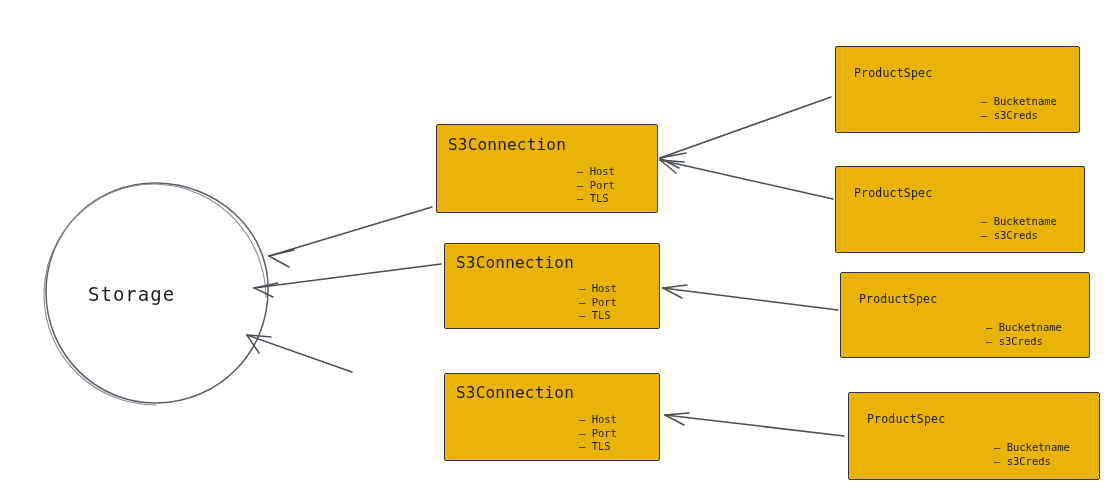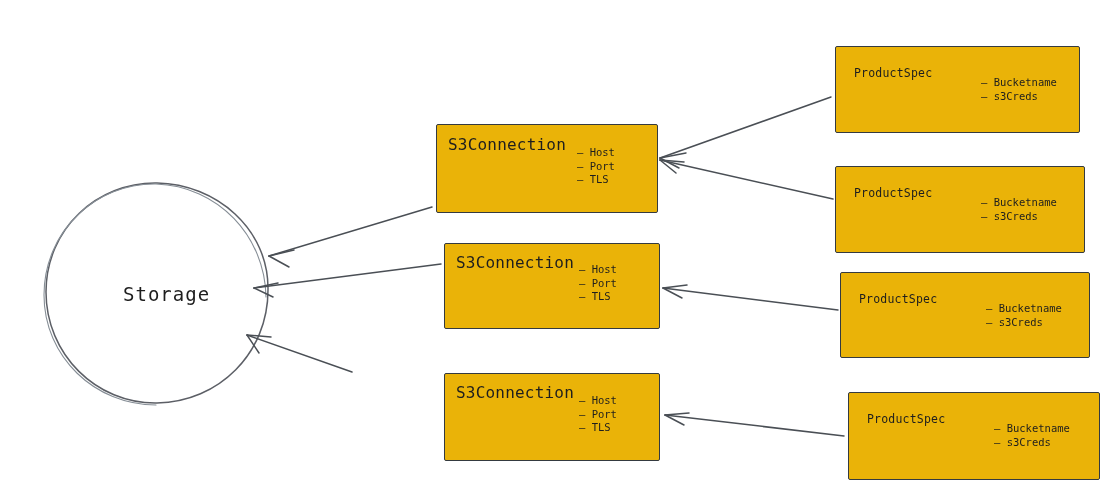--- a/index.html
+++ b/index.html
@@ -41,20 +41,21 @@
     white-space: nowrap;
     font-family: "DejaVu Sans Mono", "Liberation Mono", monospace;
   }
   .node-attrs {
     position: absolute;
     font-size: 10.5px;
     line-height: 13.5px;
     color: #1e1e1e;
     white-space: nowrap;
     font-family: "DejaVu Sans Mono", "Liberation Mono", monospace;
+    margin-top: 19px;
   }
   .node-attrs div {
     white-space: pre;
   }
   .circle-label {
     position: absolute;
     font-size: 19px;
     color: #1e1e1e;
     letter-spacing: 1px;
     white-space: nowrap;
@@ -117,21 +118,21 @@
       <path d="M 663 288 L 682 298" fill="none" stroke="#4a4f55" stroke-width="1.5" stroke-linecap="round"></path>
     </g>
 
     <g>
       <path d="M 844 436 L 665 415" fill="none" stroke="#4a4f55" stroke-width="1.5" stroke-linecap="round"></path>
       <path d="M 665 415 L 689 413" fill="none" stroke="#4a4f55" stroke-width="1.5" stroke-linecap="round"></path>
       <path d="M 665 415 L 684 425" fill="none" stroke="#4a4f55" stroke-width="1.5" stroke-linecap="round"></path>
     </g>
   </svg>
 
-  <div class="circle-label" style="left:88px; top:283px;margin-left:35px;">Storage</div>
+  <div class="circle-label" style="left:88px; top:283px;">Storage</div>
 
   <div class="node-box" style="left:436px; top:124px; width:222px; height:89px;">
     <div class="node-title" style="left:11px; top:10px;">S3Connection</div>
     <div class="node-attrs" style="left:140px; top:21px;">
       <div>– Host</div>
       <div>– Port</div>
       <div>– TLS</div>
     </div>
   </div>
 

